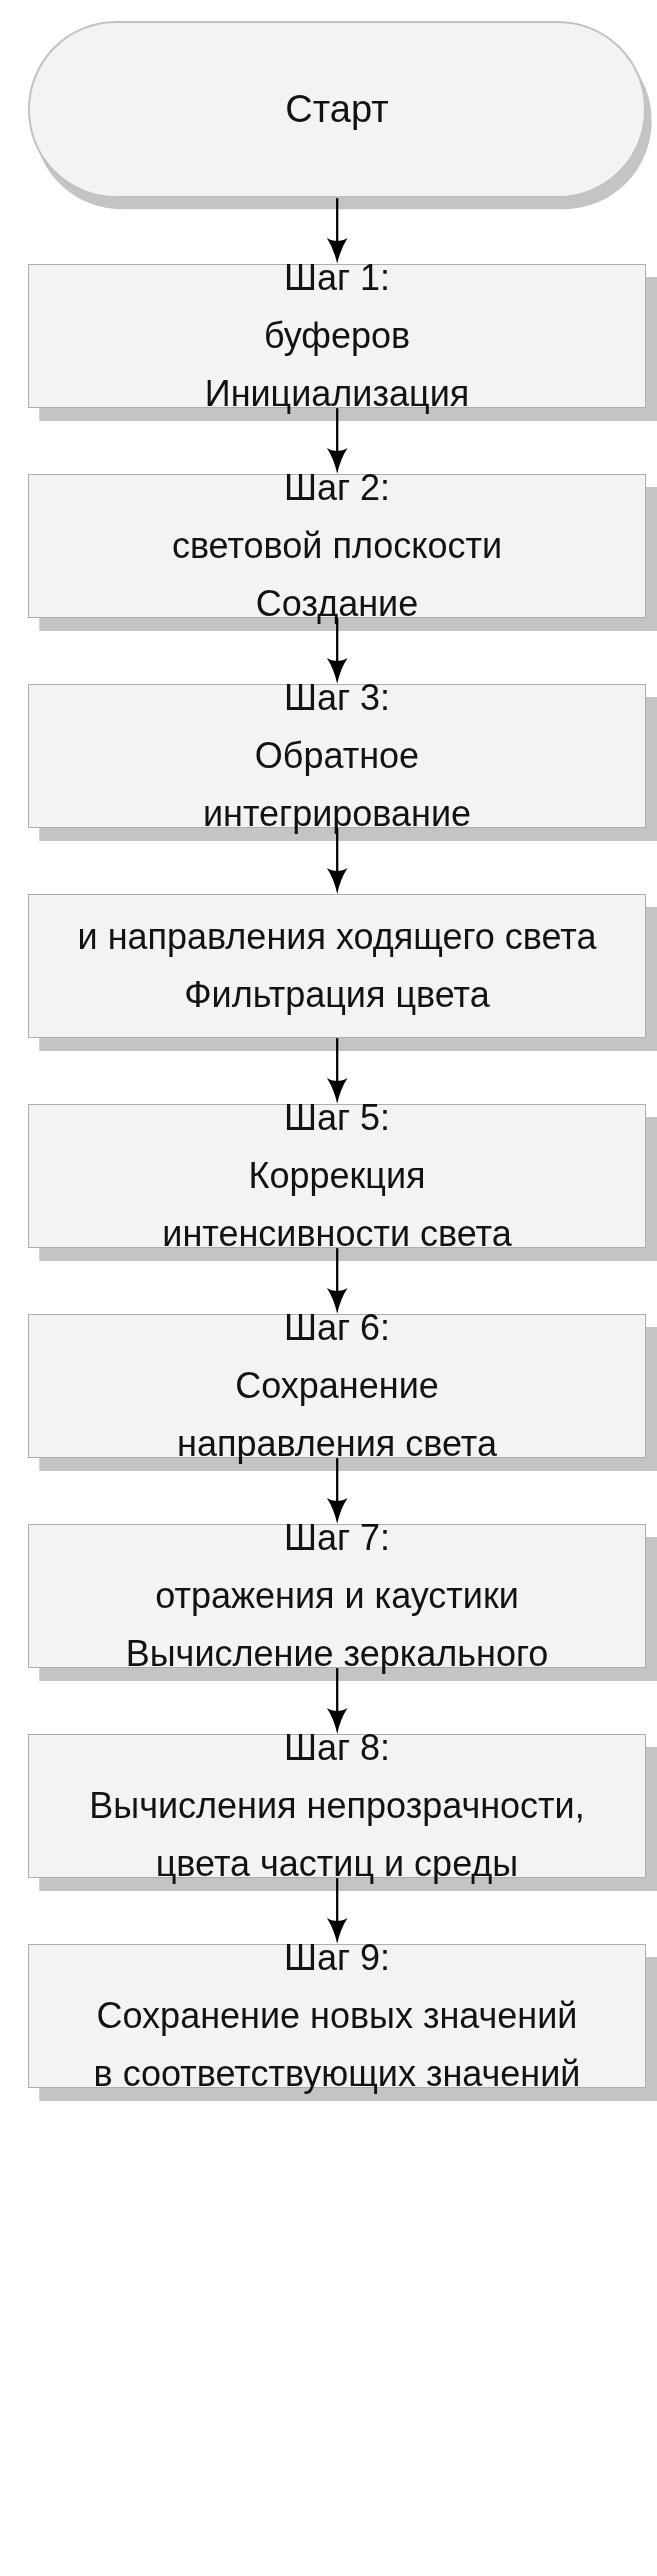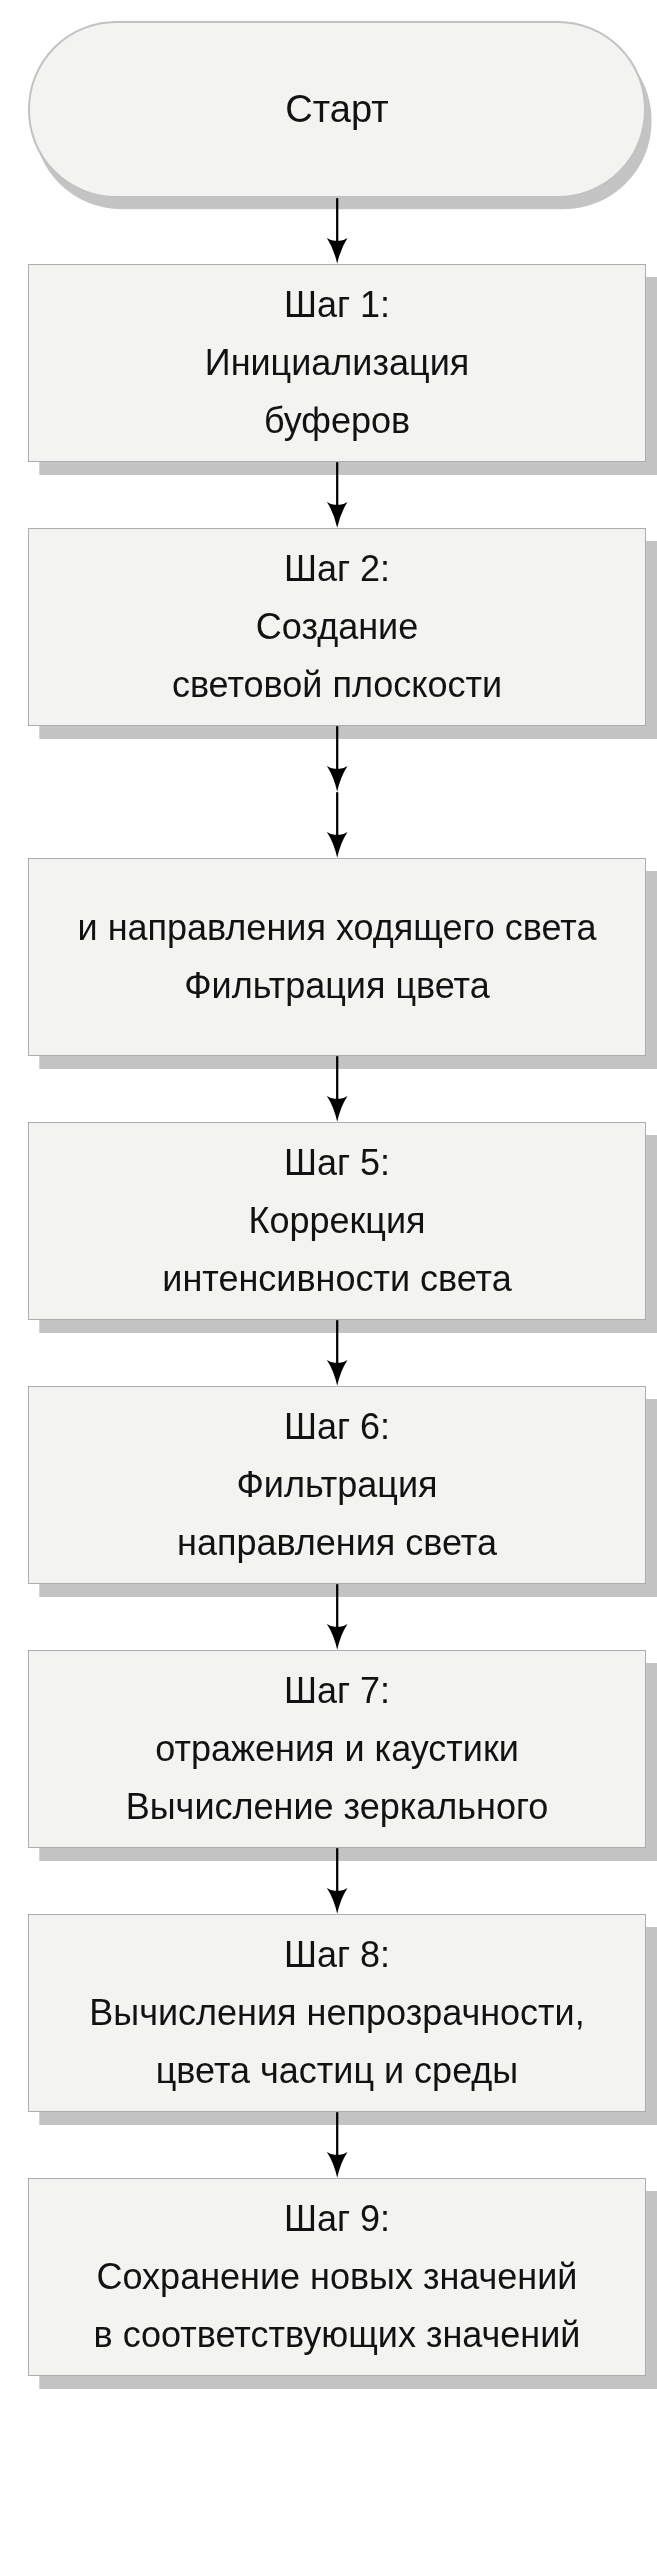--- a/index.html
+++ b/index.html
@@ -44,21 +44,21 @@
   }
   .stadium{
     height:177px;
     border:2.8px solid var(--stadium-border);
     border-radius:88px;
     box-shadow:5.6px 11.3px 0 var(--shadow);
     font-size:38px;
     line-height:1.2;
   }
   .step{
-    height:198px;
+    height:144px;
     border:1.9px solid var(--node-border);
     box-shadow:11.3px 13px 0 var(--shadow);
   }
   .line{
     font-size:36px;
     line-height:58px;
     white-space:nowrap;
   }
   .arrow{
     flex:0 0 auto;
@@ -83,43 +83,51 @@
   </div>
 
   <div class="steps">
   <svg class="arrow" viewBox="0 0 26 70" xmlns="http://www.w3.org/2000/svg">
     <line x1="13" y1="0" x2="13" y2="50" stroke="var(--arrow)" stroke-width="2.4"></line>
     <path d="M 13 70 Q 9.5 54 2 42.5 Q 8 46.5 13 45 Q 18 46.5 24 42.5 Q 16.5 54 13 70 Z" fill="var(--arrow)"></path>
   </svg>
   <div class="node step">
     <div class="lines">
           <div class="line">Шаг 1:</div>
+          <div class="line">буферов</div>
           <div class="line">Инициализация</div>
-          <div class="line">буферов</div>
         </div>
 
   </div>
 
   <svg class="arrow" viewBox="0 0 26 70" xmlns="http://www.w3.org/2000/svg">
     <line x1="13" y1="0" x2="13" y2="50" stroke="var(--arrow)" stroke-width="2.4"></line>
     <path d="M 13 70 Q 9.5 54 2 42.5 Q 8 46.5 13 45 Q 18 46.5 24 42.5 Q 16.5 54 13 70 Z" fill="var(--arrow)"></path>
   </svg>
   <div class="node step">
     <div class="lines">
           <div class="line">Шаг 2:</div>
+          <div class="line">световой плоскости</div>
           <div class="line">Создание</div>
-          <div class="line">световой плоскости</div>
-        </div>
-
-  </div>
-
-  <svg class="arrow" viewBox="0 0 26 70" xmlns="http://www.w3.org/2000/svg">
-    <line x1="13" y1="0" x2="13" y2="50" stroke="var(--arrow)" stroke-width="2.4"></line>
-    <path d="M 13 70 Q 9.5 54 2 42.5 Q 8 46.5 13 45 Q 18 46.5 24 42.5 Q 16.5 54 13 70 Z" fill="var(--arrow)"></path>
-  </svg>
+        </div>
+
+  </div>
+
+  <svg class="arrow" viewBox="0 0 26 70" xmlns="http://www.w3.org/2000/svg">
+    <line x1="13" y1="0" x2="13" y2="50" stroke="var(--arrow)" stroke-width="2.4"></line>
+    <path d="M 13 70 Q 9.5 54 2 42.5 Q 8 46.5 13 45 Q 18 46.5 24 42.5 Q 16.5 54 13 70 Z" fill="var(--arrow)"></path>
+  </svg>
+  <div class="node step">
+    <div class="lines">
+          <div class="line">Шаг 3:</div>
+          <div class="line">Обратное</div>
+          <div class="line">интегрирование</div>
+        </div>
+
+  </div>
 
   <svg class="arrow" viewBox="0 0 26 70" xmlns="http://www.w3.org/2000/svg">
     <line x1="13" y1="0" x2="13" y2="50" stroke="var(--arrow)" stroke-width="2.4"></line>
     <path d="M 13 70 Q 9.5 54 2 42.5 Q 8 46.5 13 45 Q 18 46.5 24 42.5 Q 16.5 54 13 70 Z" fill="var(--arrow)"></path>
   </svg>
   <div class="node step">
     <div class="lines">
           <div class="line">и направления ходящего света</div>
           <div class="line">Фильтрация цвета</div>
         </div>
@@ -139,21 +147,21 @@
 
   </div>
 
   <svg class="arrow" viewBox="0 0 26 70" xmlns="http://www.w3.org/2000/svg">
     <line x1="13" y1="0" x2="13" y2="50" stroke="var(--arrow)" stroke-width="2.4"></line>
     <path d="M 13 70 Q 9.5 54 2 42.5 Q 8 46.5 13 45 Q 18 46.5 24 42.5 Q 16.5 54 13 70 Z" fill="var(--arrow)"></path>
   </svg>
   <div class="node step">
     <div class="lines">
           <div class="line">Шаг 6:</div>
-          <div class="line">Фильтрация</div>
+          <div class="line">Сохранение</div>
           <div class="line">направления света</div>
         </div>
 
   </div>
 
   <svg class="arrow" viewBox="0 0 26 70" xmlns="http://www.w3.org/2000/svg">
     <line x1="13" y1="0" x2="13" y2="50" stroke="var(--arrow)" stroke-width="2.4"></line>
     <path d="M 13 70 Q 9.5 54 2 42.5 Q 8 46.5 13 45 Q 18 46.5 24 42.5 Q 16.5 54 13 70 Z" fill="var(--arrow)"></path>
   </svg>
   <div class="node step">

